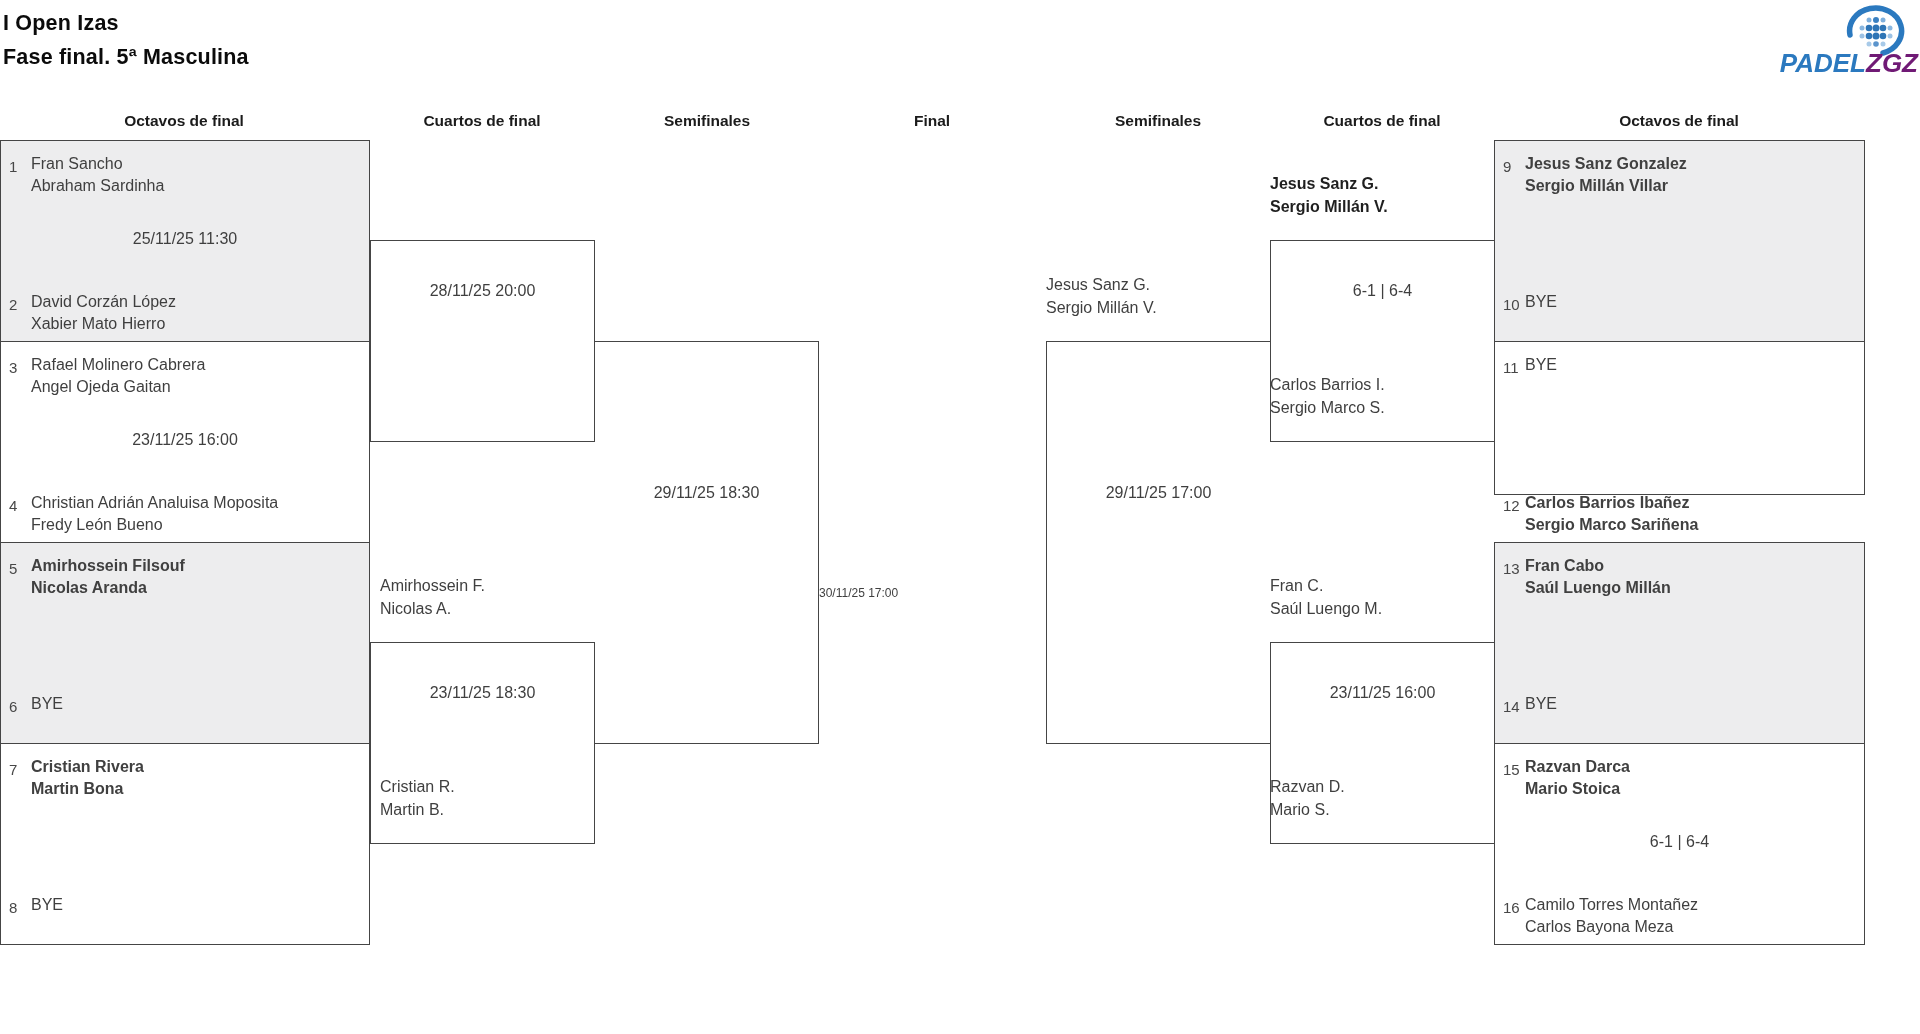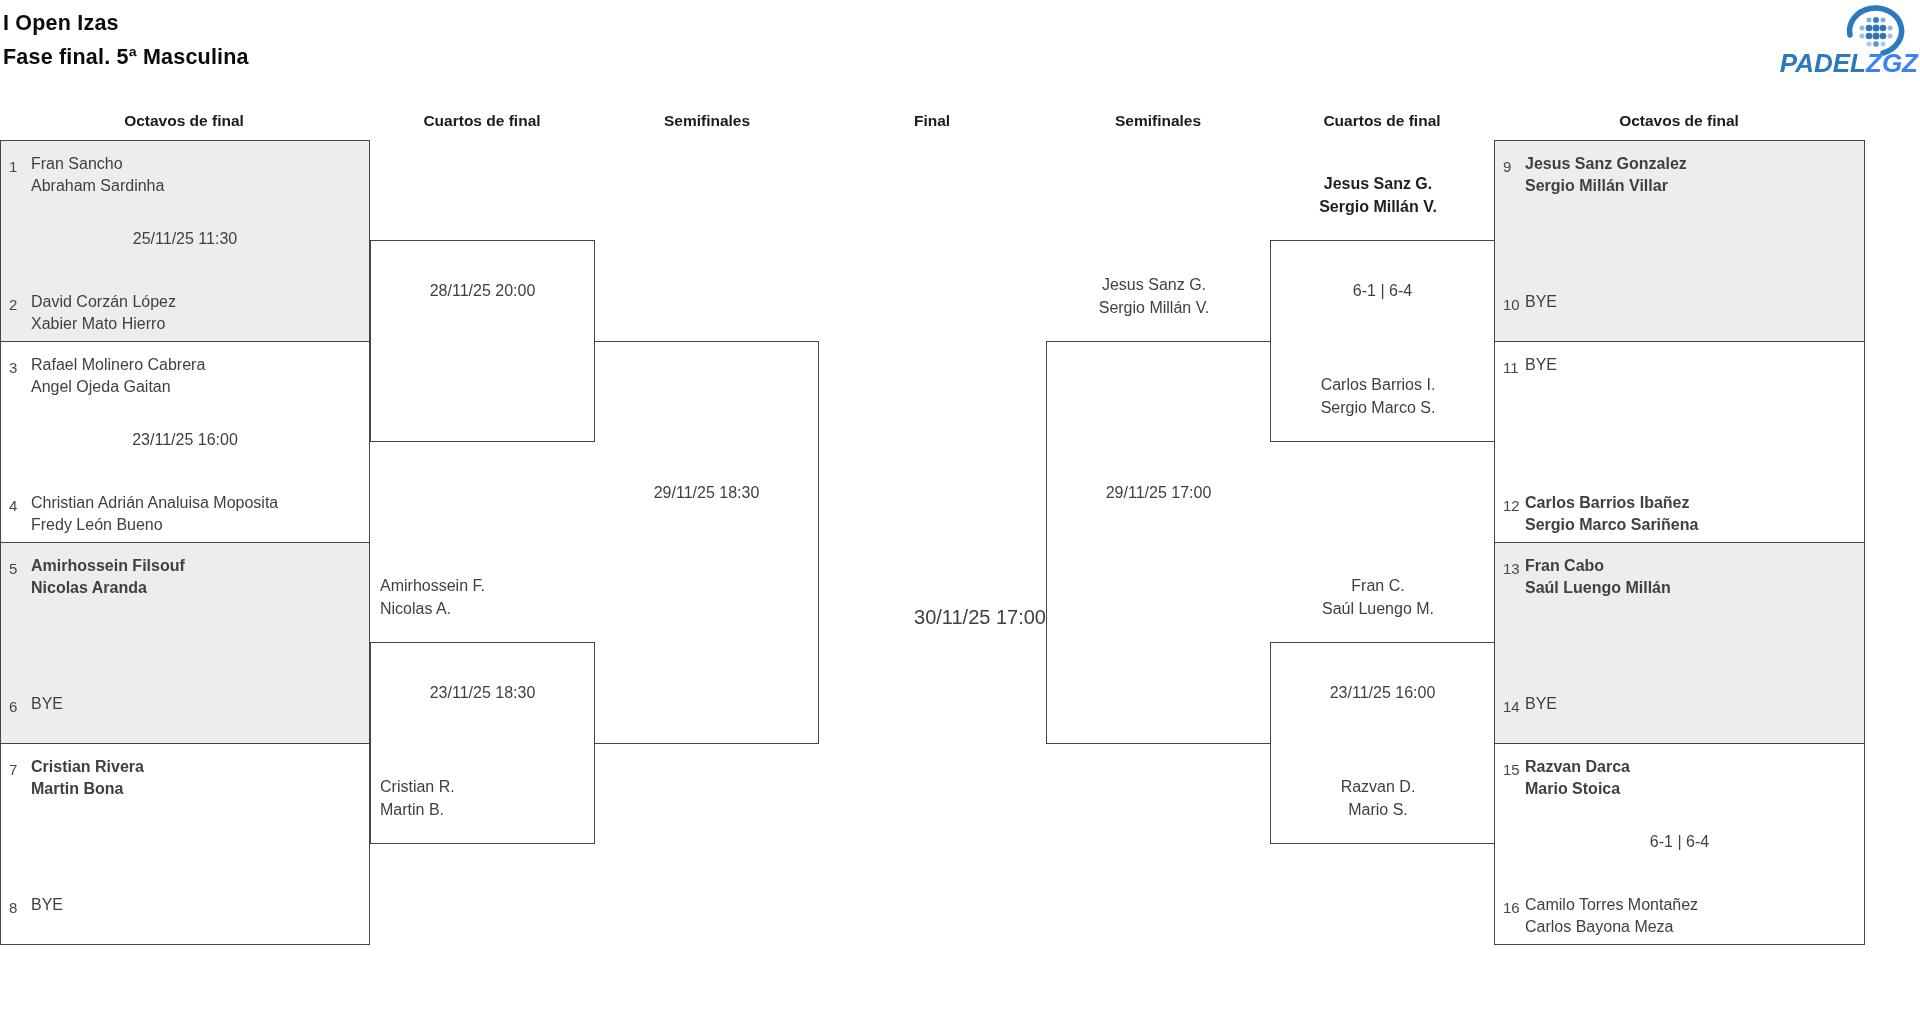--- a/index.html
+++ b/index.html
@@ -10,27 +10,27 @@
   .colhead{position:absolute;top:112px;transform:translateX(-50%);font-size:15.5px;font-weight:600;color:#1b1b1b;white-space:nowrap;}
   .box{position:absolute;border:1px solid #454545;box-sizing:border-box;background:#fff;}
   .box.gray{background:#ededee;}
   .box.sfL{border-left:none;}
   .box.sfR{border-right:none;}
   .seed{position:absolute;left:8px;font-size:15px;color:#474747;}
   .team{position:absolute;left:30px;font-size:16px;line-height:22px;color:#3f3f3f;white-space:pre-line;}
   .team.win{font-weight:700;color:#404040;}
   .minfo{position:absolute;left:0;width:100%;text-align:center;font-size:16px;color:#3f3f3f;white-space:nowrap;}
   .qlabel{position:absolute;font-size:16px;line-height:23px;color:#3f3f3f;white-space:pre-line;}
-  .qlabel.ra{text-align:center;}
+  .qlabel.ra{text-align:left;}
   .qlabel.win{font-weight:700;color:#1f1f1f;}
-  .flabel{position:absolute;left:819px;width:227px;top:586px;text-align:right;font-size:20px;color:#3f3f3f;white-space:nowrap;margin-top:20px;}
+  .flabel{position:absolute;left:819px;width:227px;top:586px;text-align:left;font-size:12px;color:#3f3f3f;white-space:nowrap;}
   .logo-word{position:absolute;left:1742px;top:48px;width:176px;text-align:right;
              font-size:26px;font-weight:800;font-style:italic;letter-spacing:0px;white-space:nowrap;}
   .logo-word .p1{color:#2b79bf;text-align:right;}
-  .logo-word .p2{color:#3b82f6;}
+  .logo-word .p2{color:#701a75;}
   .logo-racket{position:absolute;left:1838px;top:5px;width:80px;height:54px;}
 </style>
 </head>
 <body>
 
 <div class="canvas">
 
   <div class="title1">I Open Izas</div>
   <div class="title2">Fase final. 5ª Masculina</div>
 
@@ -96,21 +96,21 @@
     <div class="team" style="top:150px">BYE</div>
   </div>
 
   <div class="box gray" style="left:1494px;top:140px;width:371px;height:202px">
     <div class="seed" style="top:17px">9</div>
     <div class="team win" style="top:12px">Jesus Sanz Gonzalez
 Sergio Millán Villar</div>
     <div class="seed" style="top:155px">10</div>
     <div class="team" style="top:150px">BYE</div>
   </div>
-  <div class="box" style="left:1494px;top:341px;width:371px;height:202px">
+  <div class="box" style="left:1494px;top:341px;width:371px;height:154px">
     <div class="seed" style="top:17px">11</div>
     <div class="team" style="top:12px">BYE</div>
     <div class="seed" style="top:155px">12</div>
     <div class="team win" style="top:150px">Carlos Barrios Ibañez
 Sergio Marco Sariñena</div>
   </div>
   <div class="box gray" style="left:1494px;top:542px;width:371px;height:202px">
     <div class="seed" style="top:17px">13</div>
     <div class="team win" style="top:12px">Fran Cabo
 Saúl Luengo Millán</div>

